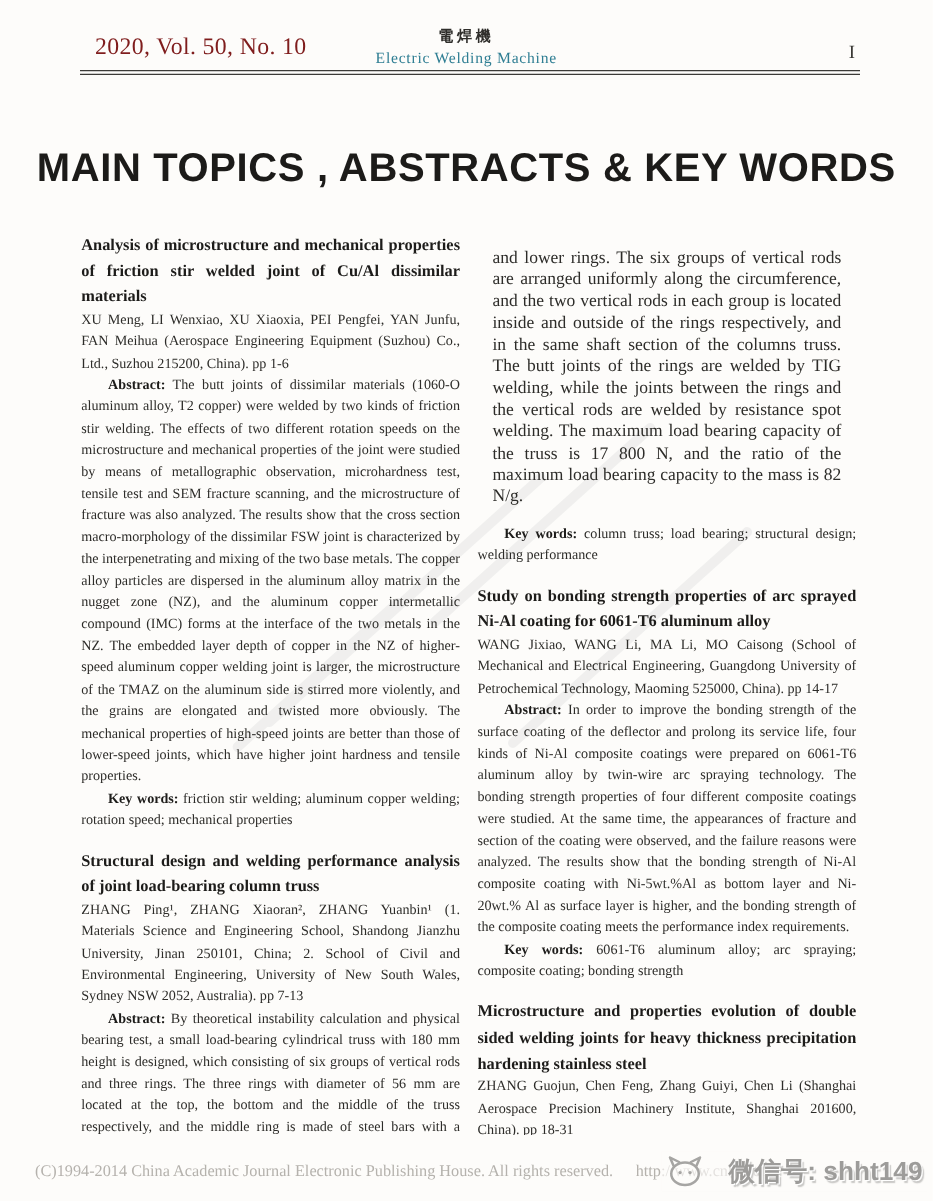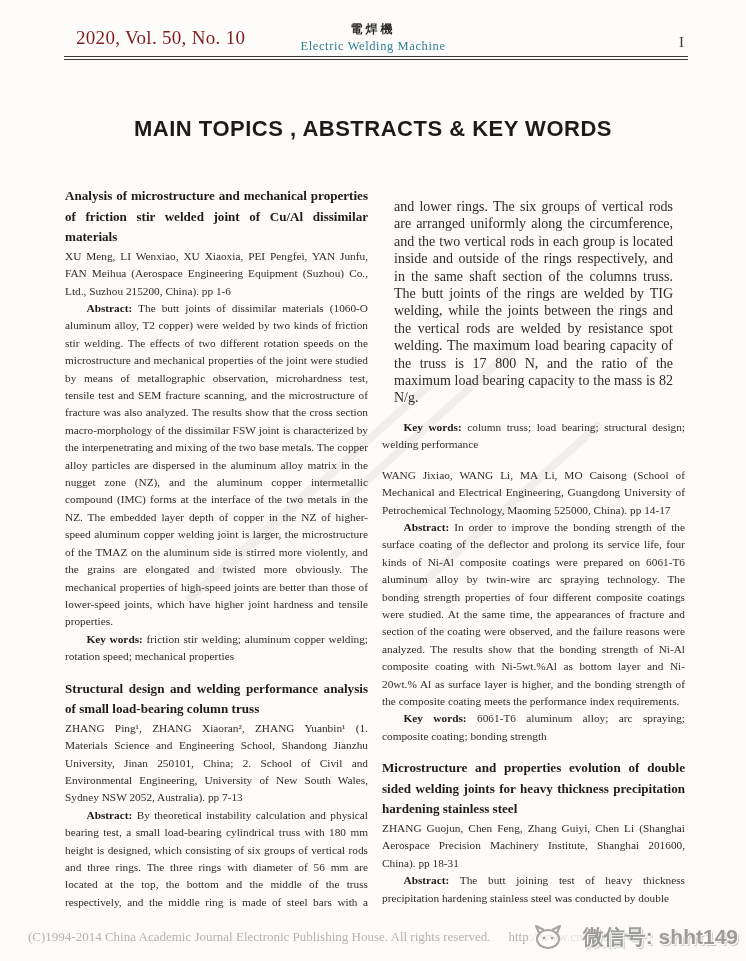--- a/index.html
+++ b/index.html
@@ -45,21 +45,21 @@
     border-top:1.6px solid #3c3b38;
     border-bottom:1px solid #3c3b38;
   }
 
   
   h1.main-title {
     margin:56px 0 0 0;
     text-align:center;
     font-family:"Liberation Sans", sans-serif;
     font-weight:700;
-    font-size:22px;
+    font-size:32px;
     letter-spacing:0.5px;
     color:#1c1b19;
   }
 
   
   .columns {
     position:absolute;
     top:186px; left:65px;
     width:620px; height:722px;
     display:flex; gap:14px;
@@ -179,33 +179,34 @@
 
     <div class="col">
 
       <h3 class="entry-title">Analysis of microstructure and mechanical properties of friction stir welded joint of Cu/Al dissimilar materials</h3>
       <p class="authors">XU Meng, LI Wenxiao, XU Xiaoxia, PEI Pengfei, YAN Junfu, FAN Meihua (Aerospace Engineering Equipment (Suzhou) Co., Ltd., Suzhou 215200, China). pp 1-6</p>
       <p class="para"><b class="lbl">Abstract:</b> <span>The butt joints of dissimilar materials (1060-O aluminum alloy, T2 copper) were welded by two kinds of friction stir welding. The effects of two different rotation speeds on the microstructure and mechanical properties of the joint were studied by means of metallographic observation, microhardness test, tensile test and SEM fracture scanning, and the microstructure of fracture was also analyzed. The results show that the cross section macro-morphology of the dissimilar FSW joint is characterized by the interpenetrating and mixing of the two base metals. The copper alloy particles are dispersed in the aluminum alloy matrix in the nugget zone (NZ), and the aluminum copper intermetallic compound (IMC) forms at the interface of the two metals in the NZ. The embedded layer depth of copper in the NZ of higher-speed aluminum copper welding joint is larger, the microstructure of the TMAZ on the aluminum side is stirred more violently, and the grains are elongated and twisted more obviously. The mechanical properties of high-speed joints are better than those of lower-speed joints, which have higher joint hardness and tensile properties.</span></p>
       <p class="para"><b class="lbl">Key words:</b> <span>friction stir welding; aluminum copper welding; rotation speed; mechanical properties</span></p>
 
       <div class="gap"></div>
 
-      <h3 class="entry-title">Structural design and welding performance analysis of small load-bearing column truss</h3>
+      <h3 class="entry-title">Structural design and welding performance analysis of joint load-bearing column truss</h3>
       <p class="authors">ZHANG Ping¹, ZHANG Xiaoran², ZHANG Yuanbin¹ (1. Materials Science and Engineering School, Shandong Jianzhu University, Jinan 250101, China; 2. School of Civil and Environmental Engineering, University of New South Wales, Sydney NSW 2052, Australia). pp 7-13</p>
       <p class="para"><b class="lbl">Abstract:</b> <span>By theoretical instability calculation and physical bearing test, a small load-bearing cylindrical truss with 180 mm height is designed, which consisting of six groups of vertical rods and three rings. The three rings with diameter of 56 mm are located at the top, the bottom and the middle of the truss respectively, and the middle ring is made of steel bars with a slightly smaller diameter than the upper</span></p>
 
     </div>
 
     <div class="col">
 
       <p class="cont">and lower rings. The six groups of vertical rods are arranged uniformly along the circumference, and the two vertical rods in each group is located inside and outside of the rings respectively, and in the same shaft section of the columns truss. The butt joints of the rings are welded by TIG welding, while the joints between the rings and the vertical rods are welded by resistance spot welding. The maximum load bearing capacity of the truss is 17 800 N, and the ratio of the maximum load bearing capacity to the mass is 82 N/g.</p>
       <p class="para"><b class="lbl">Key words:</b> <span>column truss; load bearing; structural design; welding performance</span></p>
 
       <div class="gap"></div>
 
+      <h3 class="entry-title">Study on bonding strength properties of arc sprayed Ni-Al coating for 6061-T6 aluminum alloy</h3>
       <p class="authors">WANG Jixiao, WANG Li, MA Li, MO Caisong (School of Mechanical and Electrical Engineering, Guangdong University of Petrochemical Technology, Maoming 525000, China). pp 14-17</p>
       <p class="para"><b class="lbl">Abstract:</b> <span>In order to improve the bonding strength of the surface coating of the deflector and prolong its service life, four kinds of Ni-Al composite coatings were prepared on 6061-T6 aluminum alloy by twin-wire arc spraying technology. The bonding strength properties of four different composite coatings were studied. At the same time, the appearances of fracture and section of the coating were observed, and the failure reasons were analyzed. The results show that the bonding strength of Ni-Al composite coating with Ni-5wt.%Al as bottom layer and Ni-20wt.% Al as surface layer is higher, and the bonding strength of the composite coating meets the performance index requirements.</span></p>
       <p class="para"><b class="lbl">Key words:</b> <span>6061-T6 aluminum alloy; arc spraying; composite coating; bonding strength</span></p>
 
       <div class="gap"></div>
 
       <h3 class="entry-title">Microstructure and properties evolution of double sided welding joints for heavy thickness precipitation hardening stainless steel</h3>
       <p class="authors">ZHANG Guojun, Chen Feng, Zhang Guiyi, Chen Li (Shanghai Aerospace Precision Machinery Institute, Shanghai 201600, China). pp 18-31</p>
       <p class="para"><b class="lbl">Abstract:</b> <span>The butt joining test of heavy thickness precipitation hardening stainless steel was conducted by double</span></p>
 

